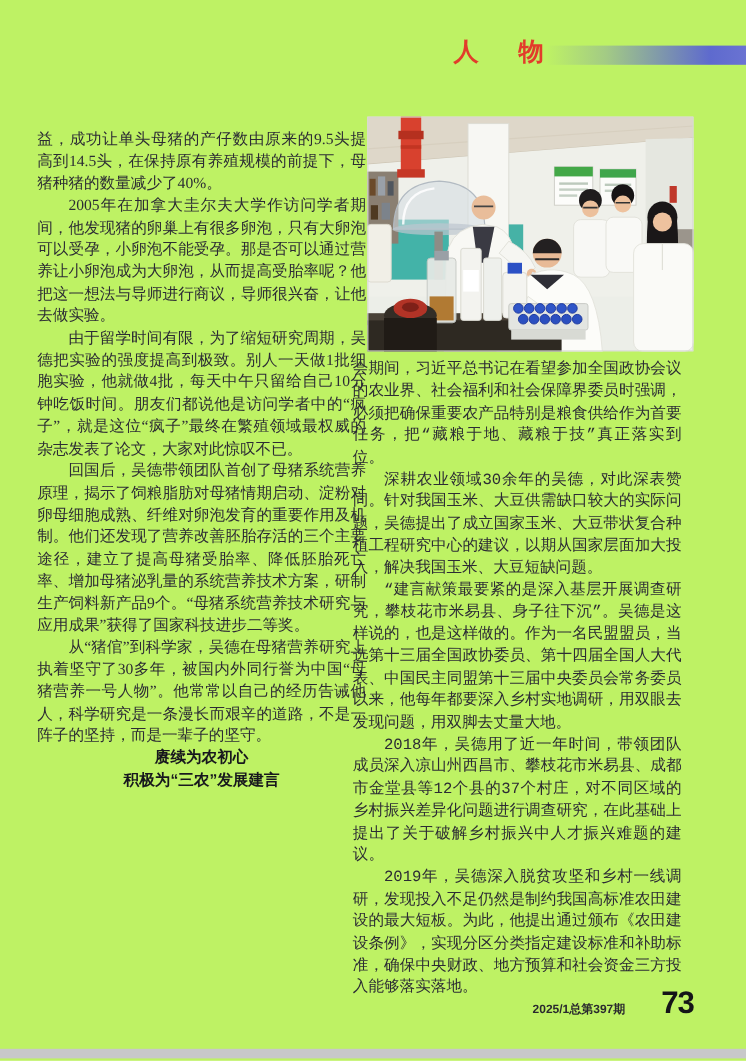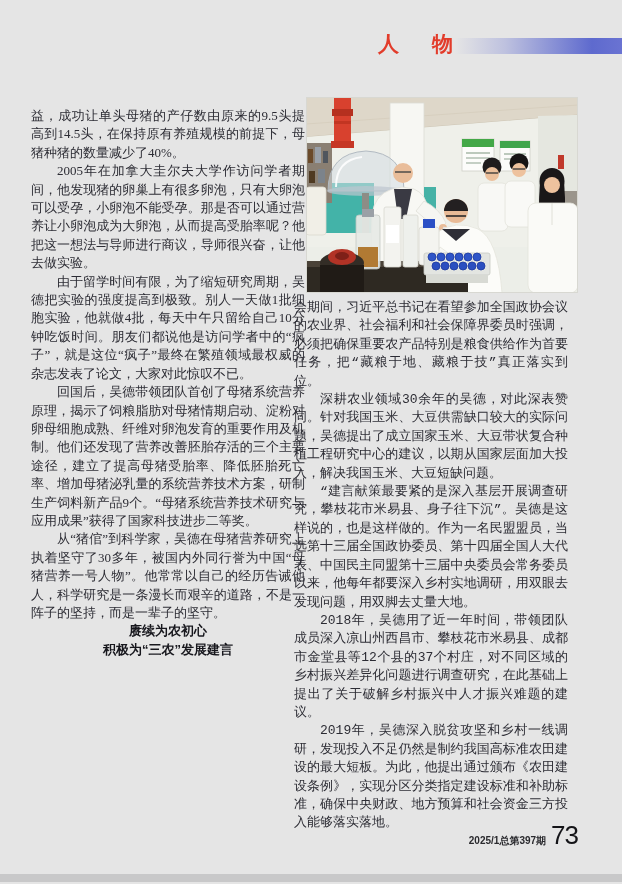--- a/index.html
+++ b/index.html
@@ -1,20 +1,20 @@
 <!DOCTYPE html>
 <html><head>
 <meta charset="utf-8">
 <style>
   html, body { margin: 0; padding: 0; background: #ffffff; }
   body {
     width: 622px; height: 884px; position: relative; overflow: hidden;
     font-family: "Liberation Serif", serif;
   }
-  .page { position: absolute; inset: 0; background: #e5e5e5; }
+  .page { position: absolute; inset: 0; background: #bef264; }
 
   
   .header-bar {
     position: absolute; left: 455px; top: 38px; width: 167px; height: 16px;
     background: linear-gradient(90deg, rgba(100,111,209,0) 0%, rgba(100,111,209,0.30) 30%, #5e6ace 82%, #6a73d2 100%);
   }
   .section-header {
     position: absolute; left: 378px; top: 33px;
     font-family: "Liberation Sans", sans-serif;
     font-size: 21px; font-weight: bold; color: #e23c2b;
@@ -41,21 +41,21 @@
   }
   .subhead div { line-height: 18.4px; }
 
   
   .footer {
     position: absolute; right: 44px; top: 820px;
     display: flex; align-items: baseline; gap: 5px;
     font-family: "Liberation Sans", sans-serif; white-space: nowrap;
   }
   .footer-issue { font-size: 10px; font-weight: bold; color: #2a2a2e; }
-  .footer-page  { font-size: 26px; font-weight: normal; color: #141418; letter-spacing: -1px; }
+  .footer-page  { font-size: 26px; font-weight: bold; color: #141418; letter-spacing: -1px; margin-left: 25px; }
 
   .bottom-strip {
     position: absolute; left: 0; top: 874px; width: 622px; height: 8px;
     background: #c8c8c9;
   }
 </style>
 </head>
 <body>
 
 <div class="page">

